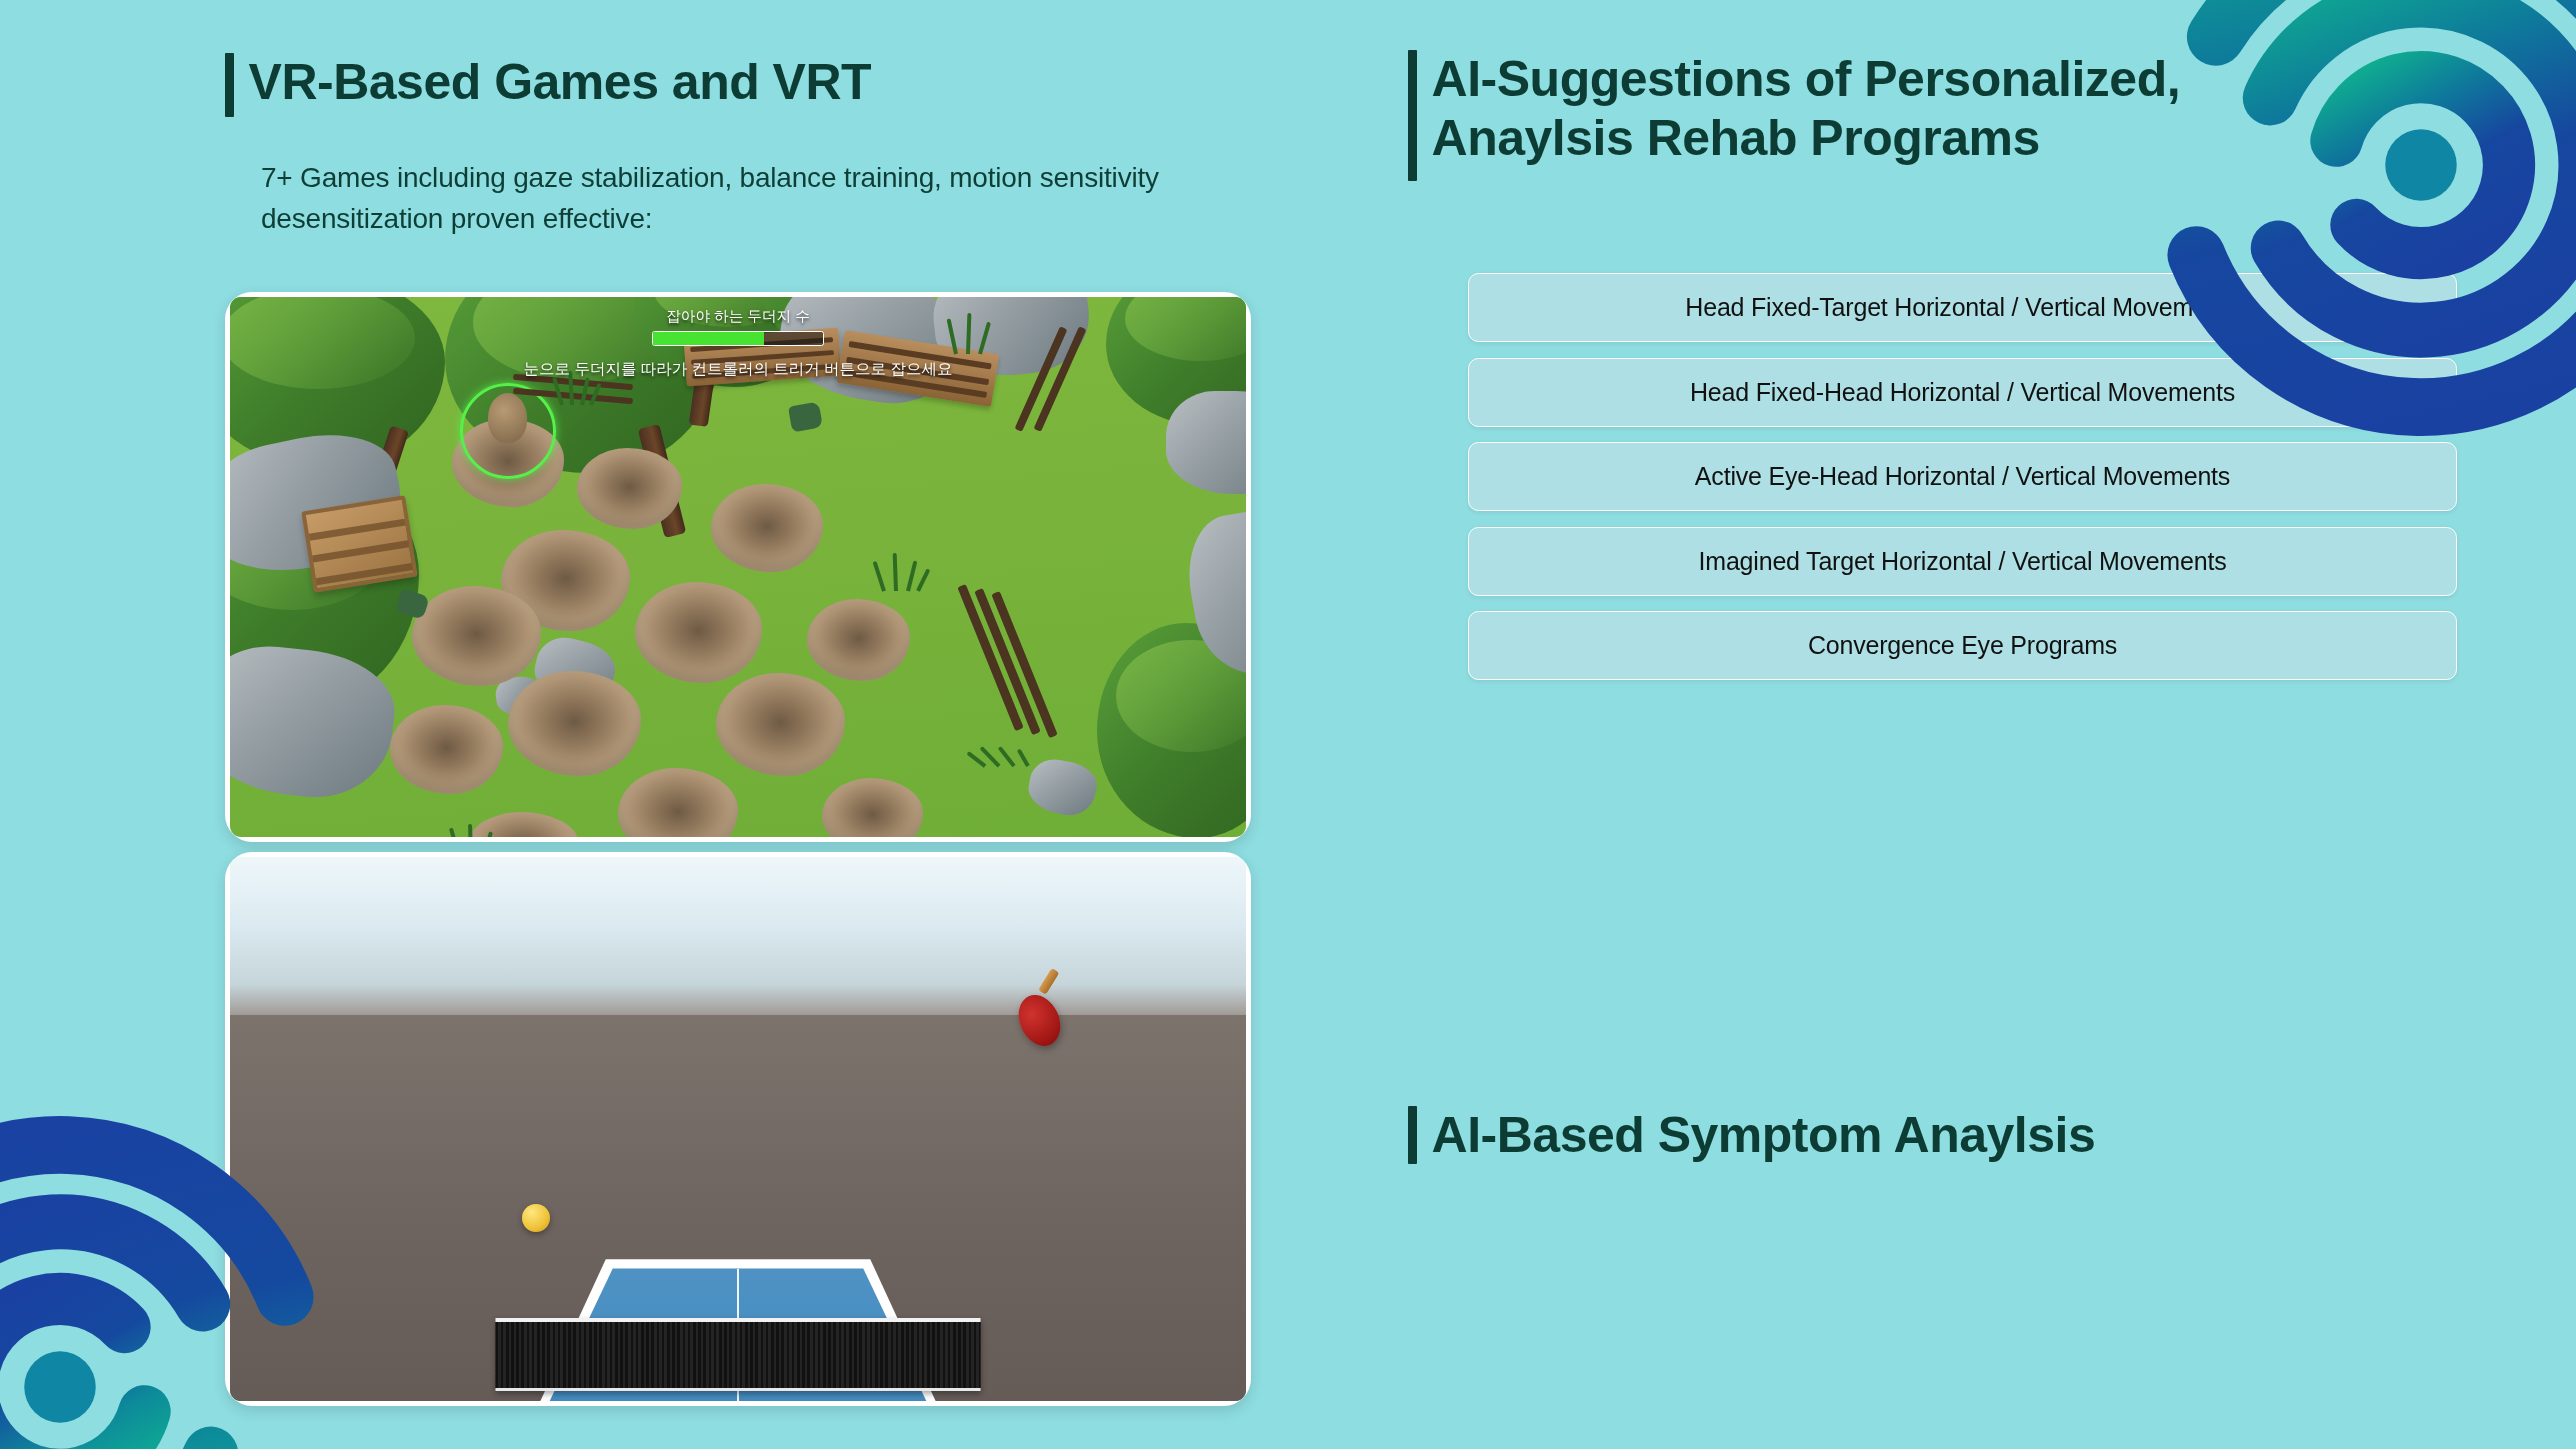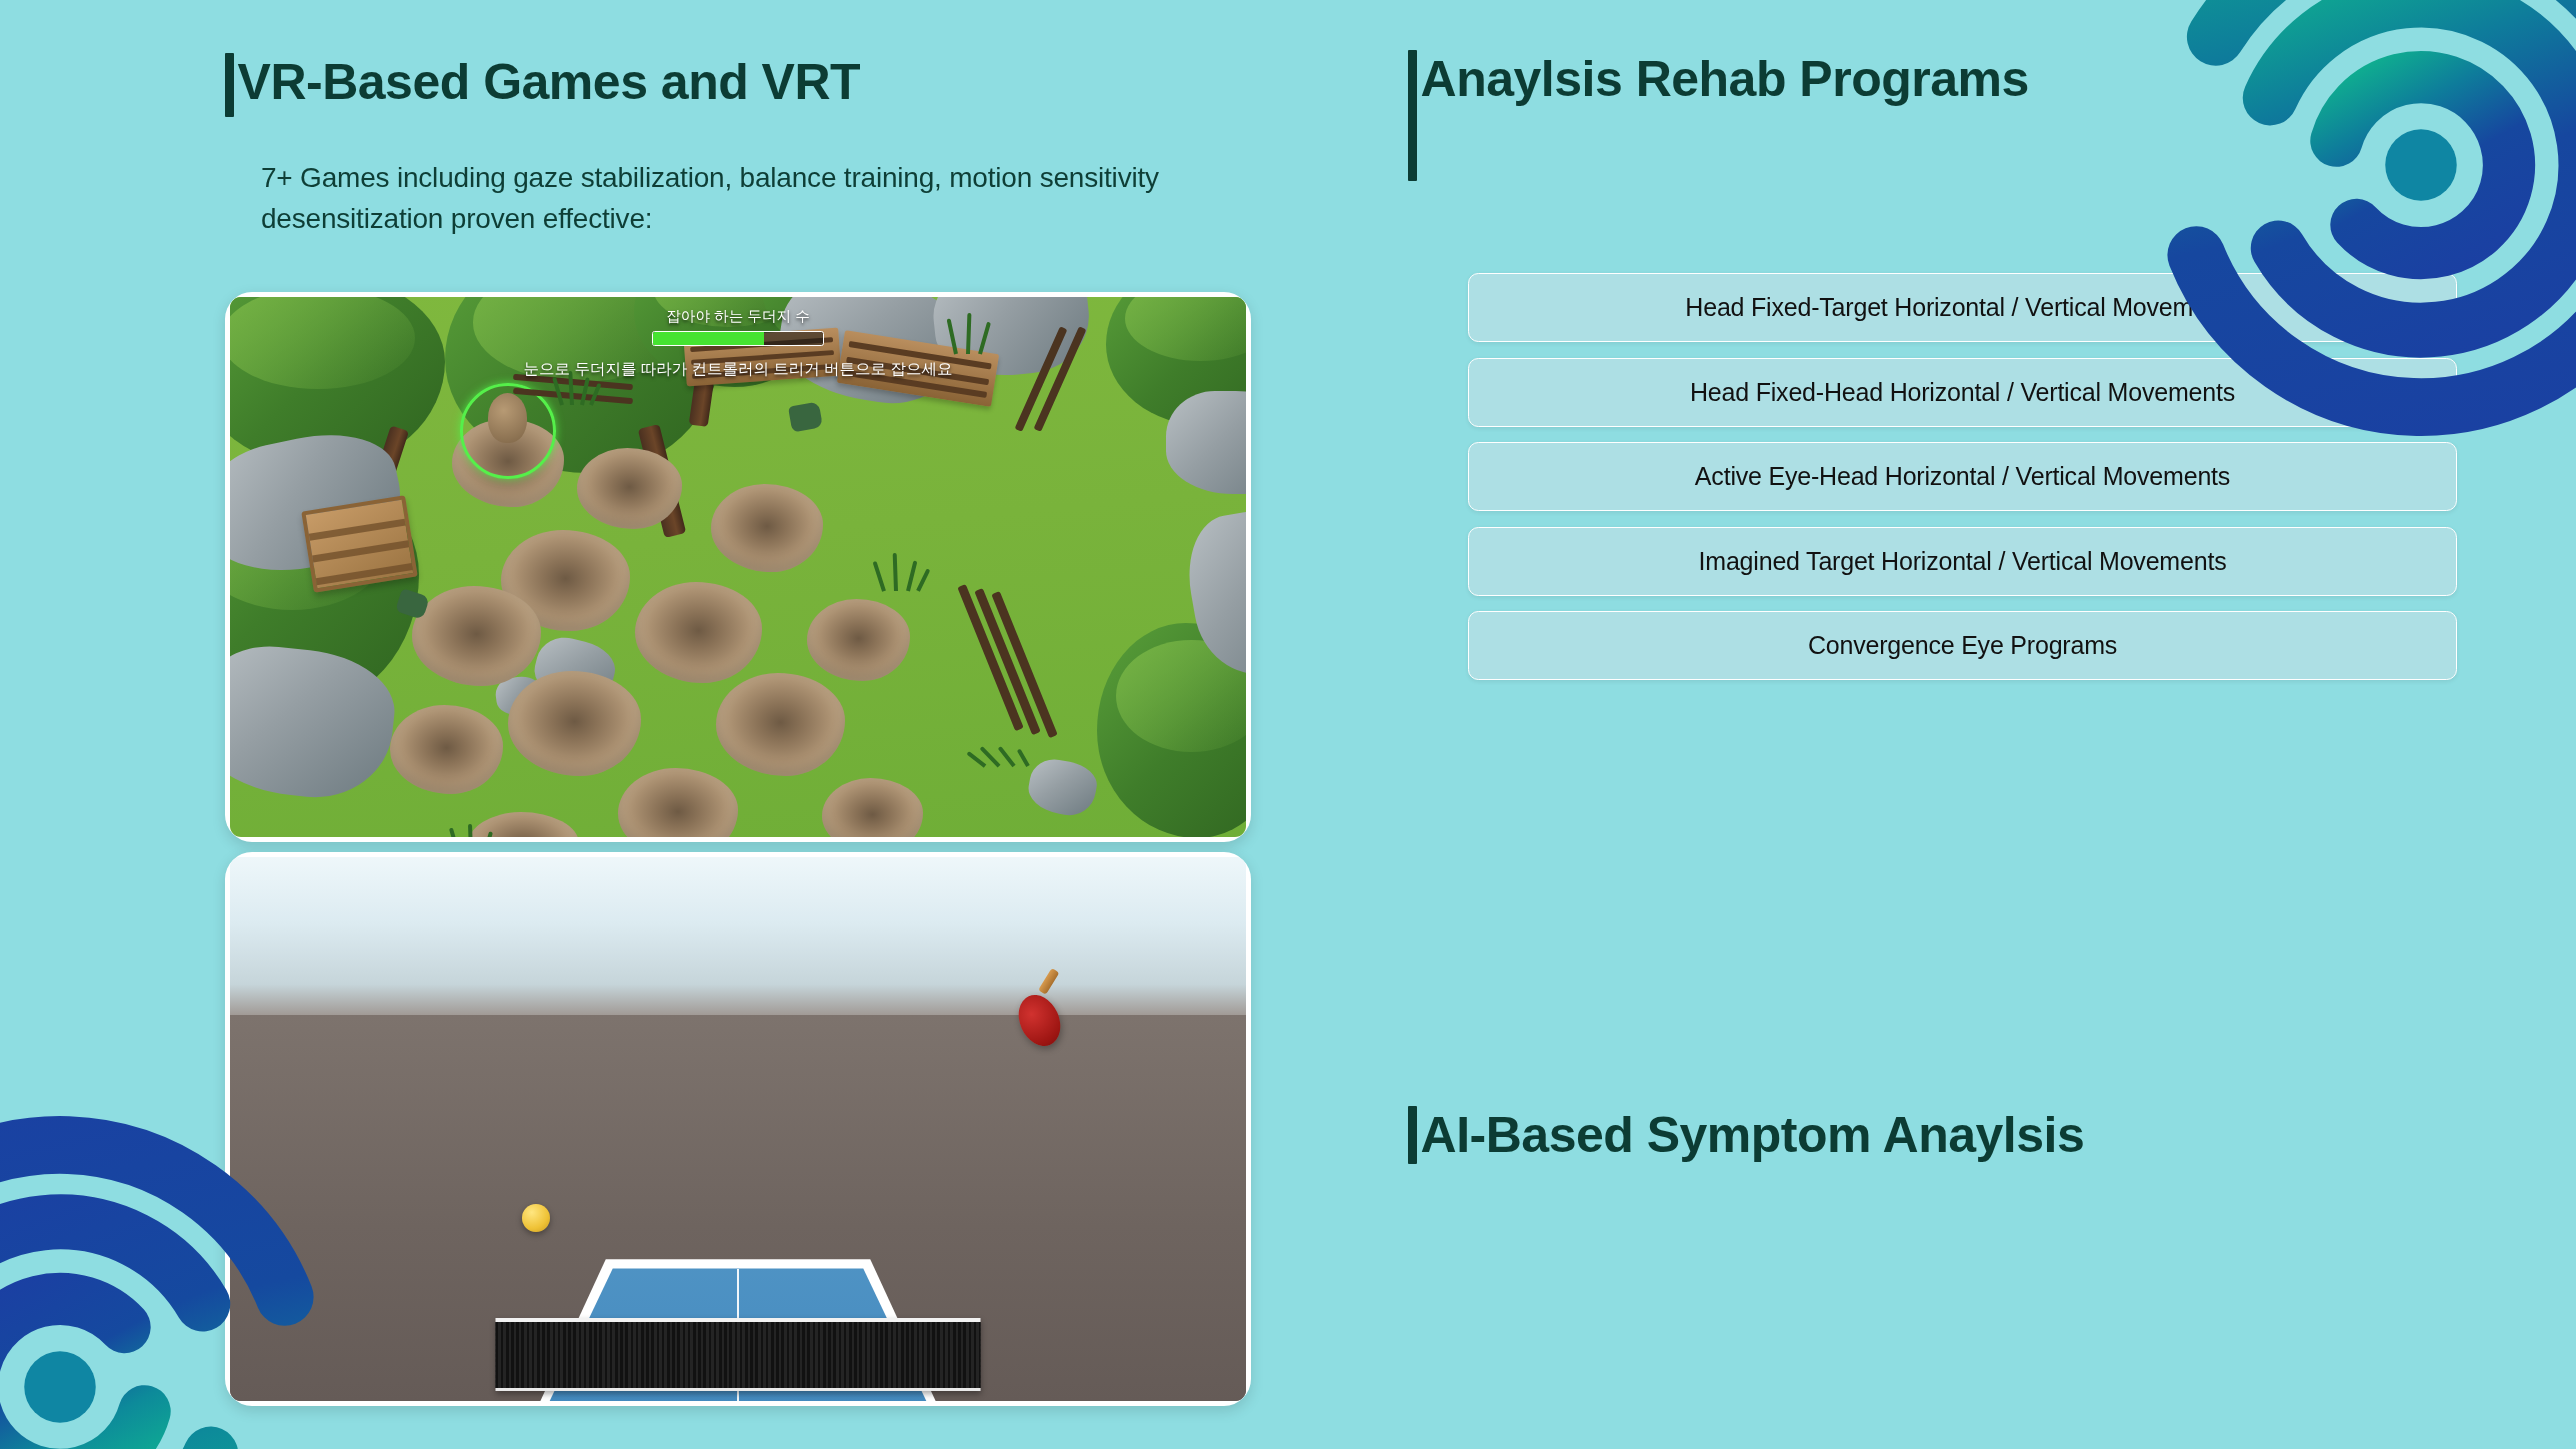--- a/index.html
+++ b/index.html
@@ -13,21 +13,21 @@
   
   .logo-mark { position:absolute; pointer-events:none; }
   #logo-top-right { top:-110px; right:-120px; width:550px; height:550px; z-index:6; }
   #logo-bottom-left { left:-215px; bottom:-213px; width:550px; height:550px; z-index:6; transform:rotate(180deg); }
 
   
   .col-left  { position:absolute; left:225px; top:0;  width:1039px; height:1449px; }
   .col-right { position:absolute; left:1408px; top:0; width:1056px; height:1449px; }
 
   
-  .heading-row { display:flex; align-items:stretch; gap:4px; }
+  .heading-row { display:flex; align-items:stretch; gap:15px; }
   .accent-bar { width:8.6px; background:#0c3c34; border-radius:0.9px; flex:0 0 8.6px; }
   .heading-text {
     font-size:50px; font-weight:700; color:#0c3c34;
     line-height:1.17; letter-spacing:-0.5px;
     font-family:"Liberation Sans", sans-serif;
   }
   .body-text {
     font-size:28px; color:#0e3e36; line-height:1.45;
     letter-spacing:-0.2px; font-weight:400;
   }
@@ -362,20 +362,21 @@
 
     </div>
   </div>
 </div>
 
 <div class="col-right">
 
   <div id="right-heading" class="heading-row">
     <div class="accent-bar"></div>
     <div>
+      <div class="heading-text">AI-Suggestions of Personalized,</div>
       <div class="heading-text">Anaylsis Rehab Programs</div>
     </div>
   </div>
 
   <div id="program-list">
     <div class="program-card">
       <span class="program-card-label">Head Fixed-Target Horizontal / Vertical Movements</span>
     </div>
     <div class="program-card">
       <span class="program-card-label">Head Fixed-Head Horizontal / Vertical Movements</span>

